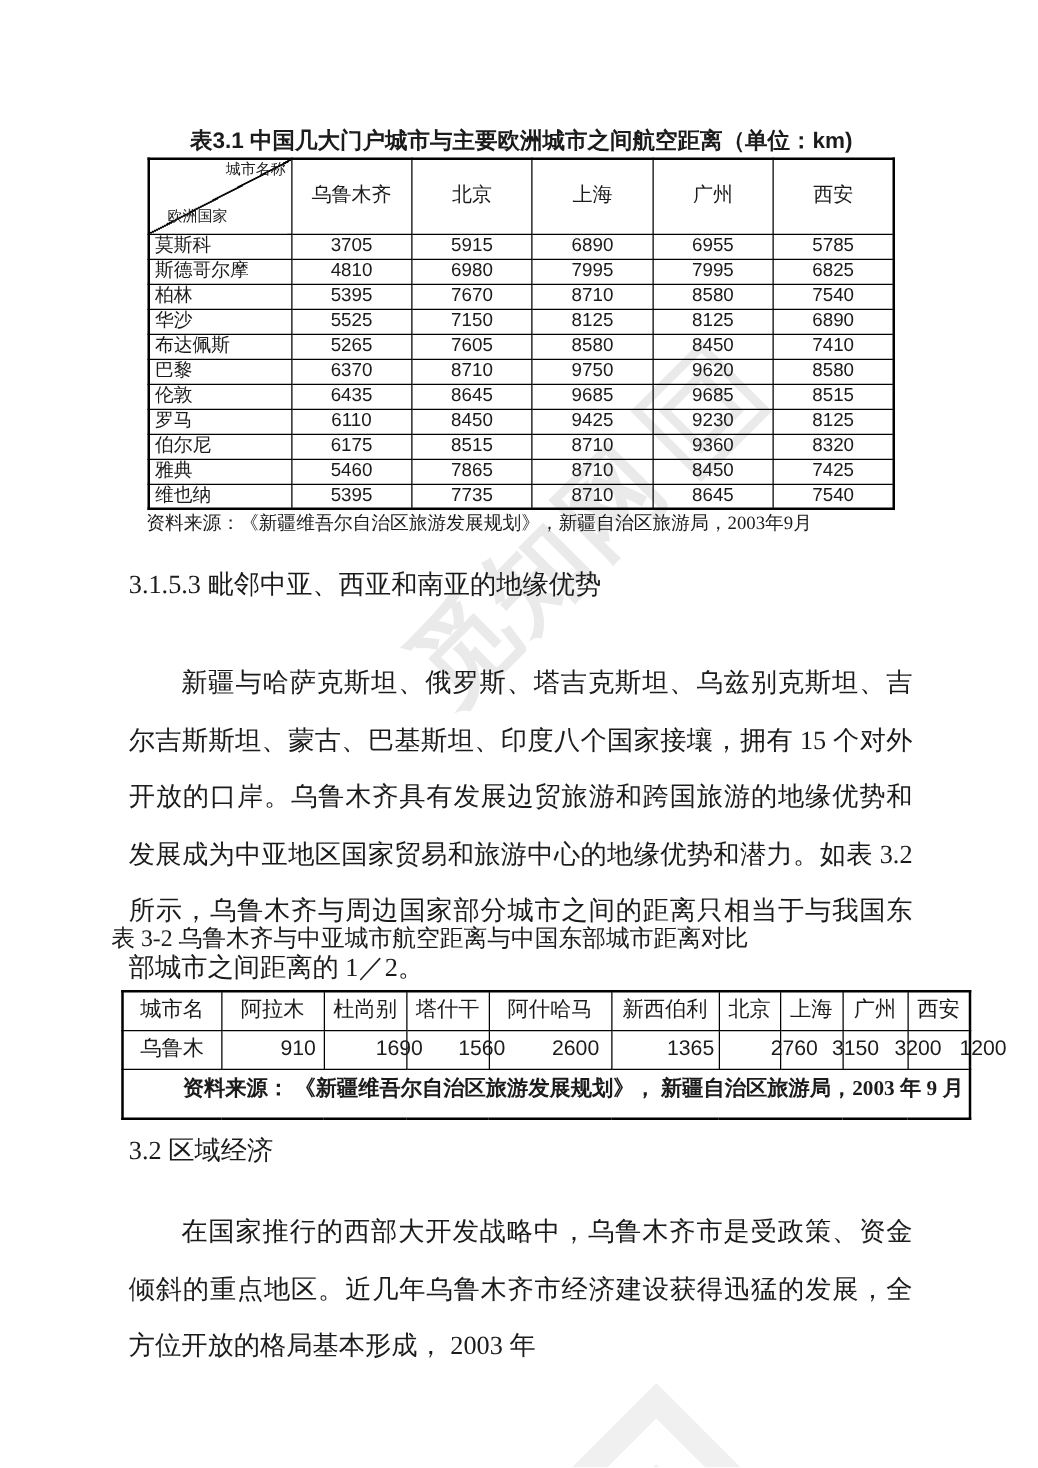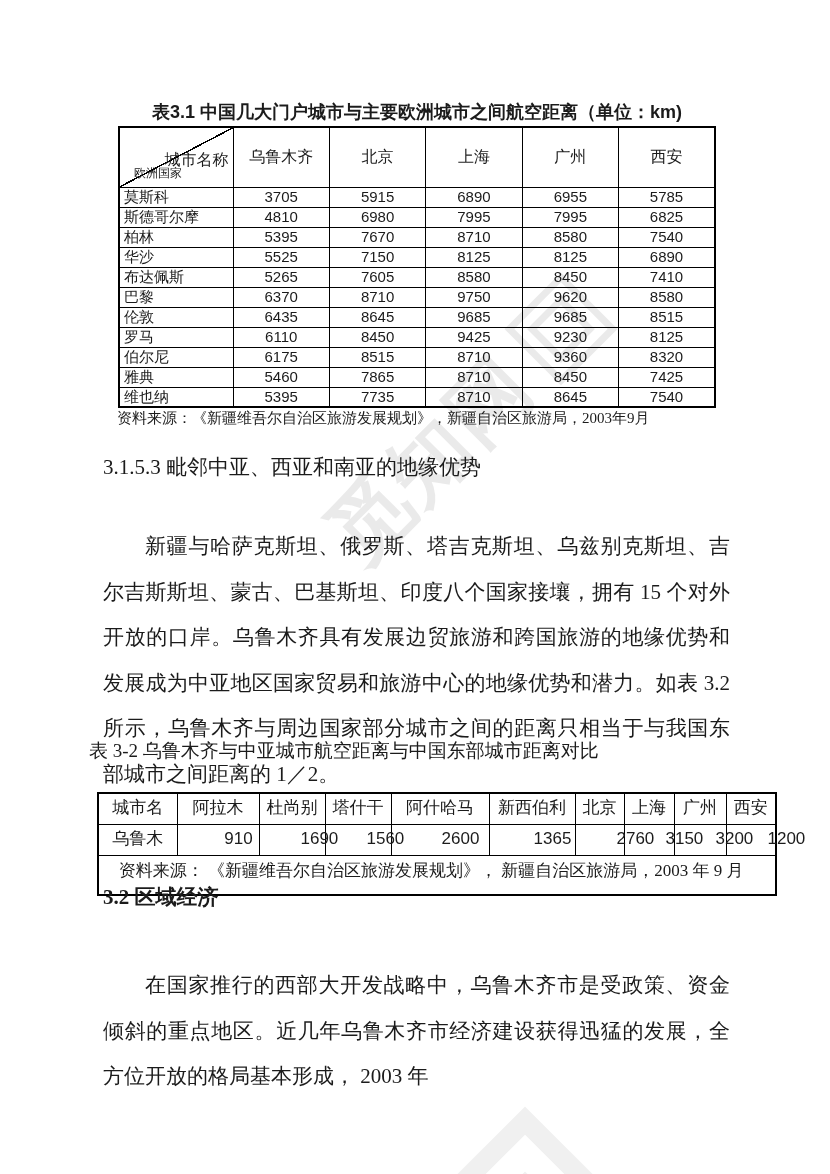--- a/index.html
+++ b/index.html
@@ -45,21 +45,21 @@
   table.t1 td.num{
     font-size:15px; text-align:center; vertical-align:middle;
     font-family:"Liberation Sans", sans-serif;
   }
   th.diag{
     position:relative;
     background:linear-gradient(to bottom right,
       transparent calc(50% - 1px), #000 calc(50% - 1px),
       #000 calc(50% + 0.5px), transparent calc(50% + 0.5px));
   }
-  .diag-top{ position:absolute; top:23px; right:4px; font-size:16px; }
+  .diag-top{ position:absolute; top:1px; right:4px; font-size:12px; }
   .diag-bottom{ position:absolute; bottom:6px; left:14px; font-size:12px; }
 
   .src1{ position:absolute; top:409px; left:117px; font-size:15px; white-space:nowrap; }
 
   
   .h1{ position:absolute; top:453px; left:103px; font-size:21px; }
   p.para{
     margin:0; text-align:justify; text-indent:2em;
     font-size:21px; line-height:45.5px;
   }
@@ -74,25 +74,25 @@
     position:absolute; top:792px; left:97px; width:678px;
     border-collapse:collapse; table-layout:fixed; border:2px solid #000;
   }
   table.t2 th, table.t2 td{ border:1px solid #000; padding:0; line-height:1.1; }
   table.t2 thead tr{ height:31px; }
   table.t2 tr.t2-data{ height:31px; }
   table.t2 th{ font-size:17px; font-weight:normal; text-align:center; vertical-align:middle; }
   table.t2 td{ font-size:17px; text-align:center; vertical-align:middle; }
   table.t2 td.num{ font-family:"Liberation Sans", sans-serif;padding-left:41px; }
   table.t2 td.src2{
-    text-align:center; vertical-align:top; padding:6px 20px 14px 8px; font-size:17px;
-  }
-
-  
-  .h2{ position:absolute; top:883px; left:103px; font-size:21px; font-weight:bold; }
+    text-align:right; vertical-align:top; padding:6px 4px 14px 8px; font-size:17px;font-weight:bold;
+  }
+
+  
+  .h2{ position:absolute; top:906px; left:103px; font-size:21px; font-weight:normal; }
   .p2{ position:absolute; top:963px; left:103px; width:627px; }
 </style>
 </head>
 <body>
 
 <div class="page">
 
   <div class="wm-center">
     <span class="wm-text">觅知网</span>
     <span class="wm-logo">

